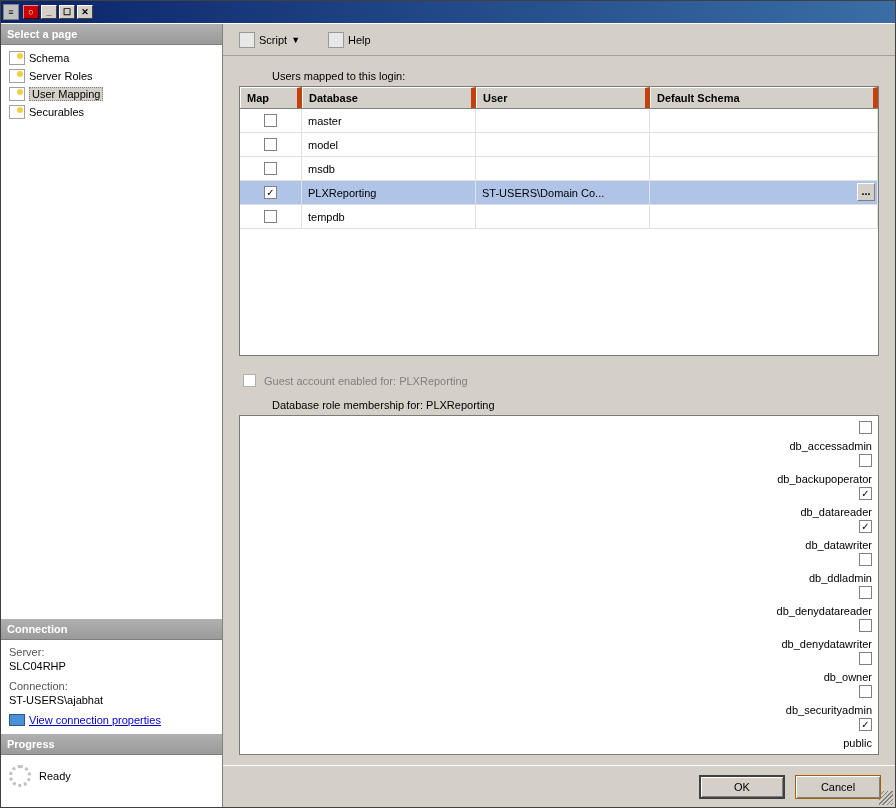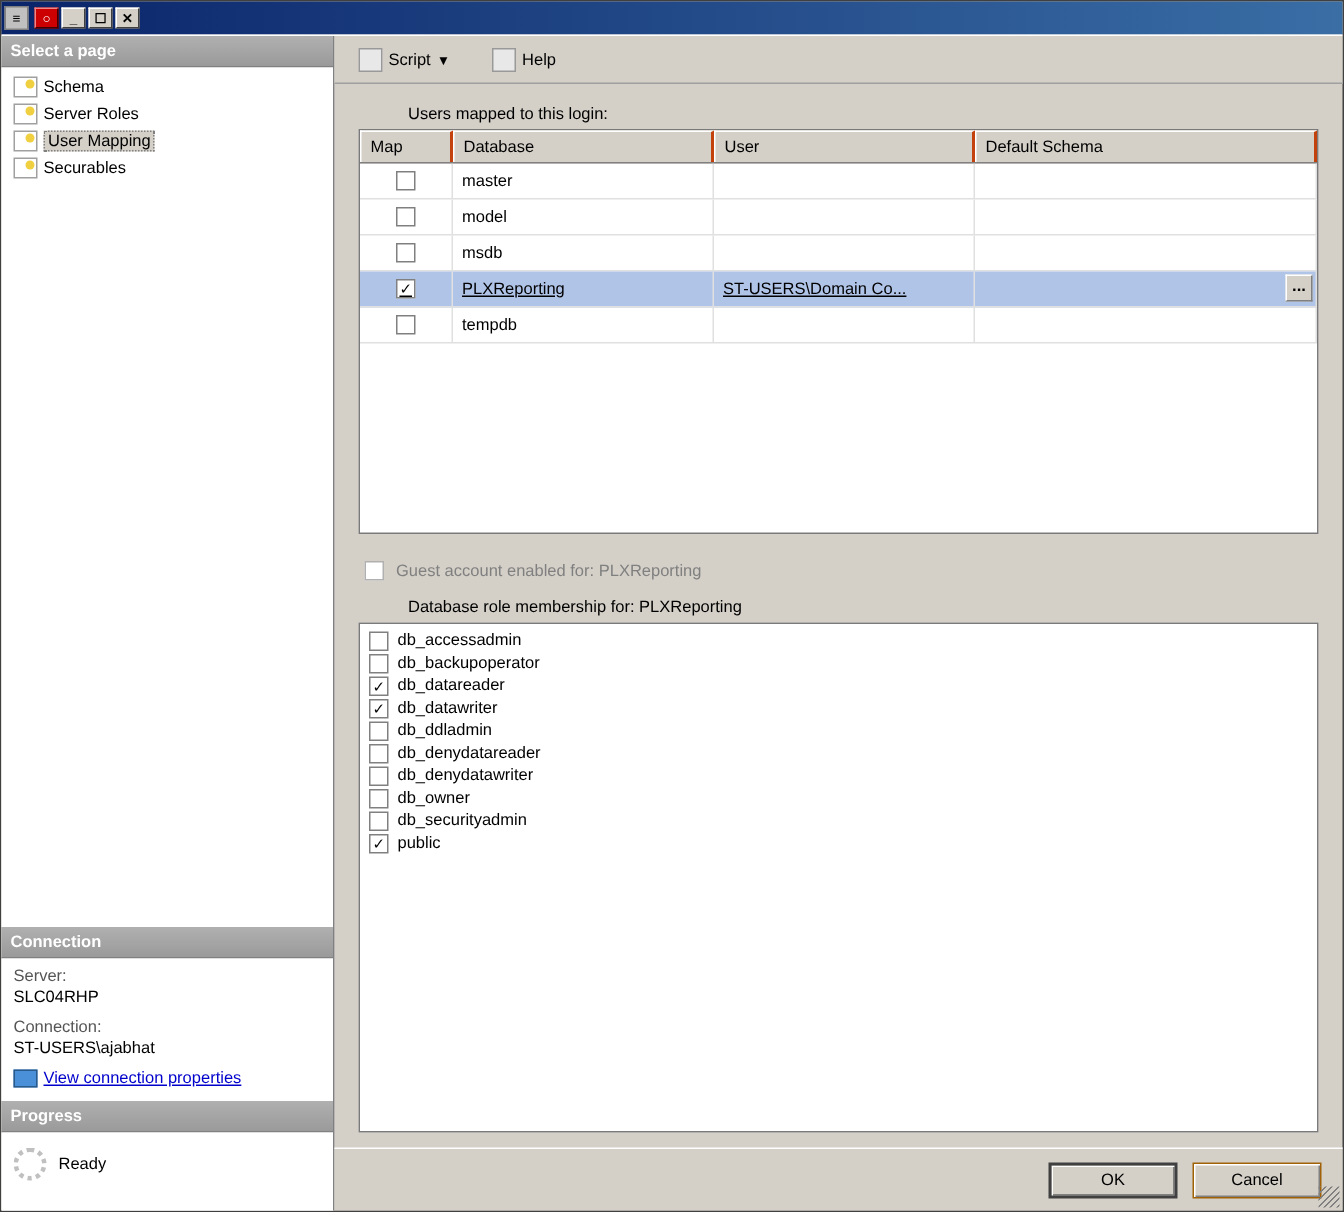--- a/index.html
+++ b/index.html
@@ -29,36 +29,36 @@
 .spinner { width: 22px; height: 22px; border: 3px dotted #c0c0c0; border-radius: 50%; }
 .main { flex: 1; display: flex; flex-direction: column; padding: 0; }
 .toolbar { height: 32px; background: #d4d0c8; border-bottom: 1px solid #a0a0a0; display: flex; align-items: center; padding: 0 10px; gap: 16px; }
 .tool-btn { display: inline-flex; align-items: center; gap: 4px; padding: 2px 6px; cursor: pointer; }
 .tool-icon { width: 16px; height: 16px; background: #e8e8e8; border: 1px solid #999; }
 .tool-dropdown { font-size: 9px; }
 .content { flex: 1; padding: 14px 16px 10px 16px; display: flex; flex-direction: column; overflow: hidden;}
 .section-label { color: #000; margin-bottom: 4px; margin-left: 33px; }
 .grid-wrap { border: 1px solid #7a7a7a; background: #fff; height: 270px; display: flex; flex-direction: column; }
 .grid-header { display: flex; background: #d4d0c8; border-bottom: 1px solid #808080; }
-.grid-header .hcell { border-right: 2px solid #c2410c; padding: 4px 6px; border-top: 1px solid #fff; border-left: 1px solid #fff; }
+.grid-header .hcell { border-right: 5px solid #c2410c; padding: 4px 6px; border-top: 1px solid #fff; border-left: 1px solid #fff; font-weight: bold; }
 .grid-body { flex: 1; overflow: auto; }
 .grid-row { display: flex; height: 24px; border-bottom: 1px solid #e0e0e0; align-items: center; }
-.grid-row.selected { background: #b0c4e8; text-decoration: underline; }
+.grid-row.selected { background: #b0c4e8; }
 .gcell { padding: 3px 6px; border-right: 1px solid #e0e0e0; height: 100%; display: flex; align-items: center; }
 .col-map { width: 62px; justify-content: center; }
 .col-db { width: 174px; }
 .col-user { width: 174px; }
 .col-schema { flex: 1; position: relative; }
 .ellipsis-btn { position: absolute; right: 2px; top: 2px; width: 18px; height: 18px; background: #d4d0c8; border: 1px solid #808080; border-top-color:#fff;border-left-color:#fff; text-align: center; font-weight: bold; line-height: 14px; }
 .chk { width: 13px; height: 13px; background: #fff; border: 1px solid #808080; display: inline-flex; align-items: center; justify-content: center; font-size: 10px; color: #000; }
 .chk.checked::after { content: "✓"; }
 .guest-row { display: flex; align-items: center; gap: 8px; margin: 18px 0 12px 4px; color: #808080; }
 .guest-row .chk { border-color: #b0b0b0; color: #b0b0b0; }
 .roles-box { border: 1px solid #7a7a7a; background: #fff; flex: 1; padding: 4px 6px; overflow: auto; }
-.role-item { display: flex; align-items: flex-start; gap: 6px; padding: 1px 0; }
+.role-item { display: flex; align-items: flex-end; gap: 6px; padding: 1px 0; flex-direction: column; }
 .footer { height: 42px; border-top: 1px solid #fff; display: flex; justify-content: flex-end; align-items: center; padding: 0 14px; gap: 10px; background: #d4d0c8; }
 .btn { width: 86px; height: 24px; background: #d4d0c8; border: 1px solid #a16207; cursor: pointer; display:flex;align-items:center;justify-content:center;}
 .btn.default { border: 2px solid #404040; box-shadow: inset 1px 1px 0 #fff, inset -1px -1px 0 #808080;}
 .btn.normal { box-shadow: inset 1px 1px 0 #fff, inset -1px -1px 0 #808080;}
 .resize-grip { position: absolute; right: 2px; bottom: 2px; width: 14px; height: 14px; background: repeating-linear-gradient(135deg, #808080 0 1px, transparent 1px 3px); }
 </style>
 </head>
 <body>
 
 <div class="window">

